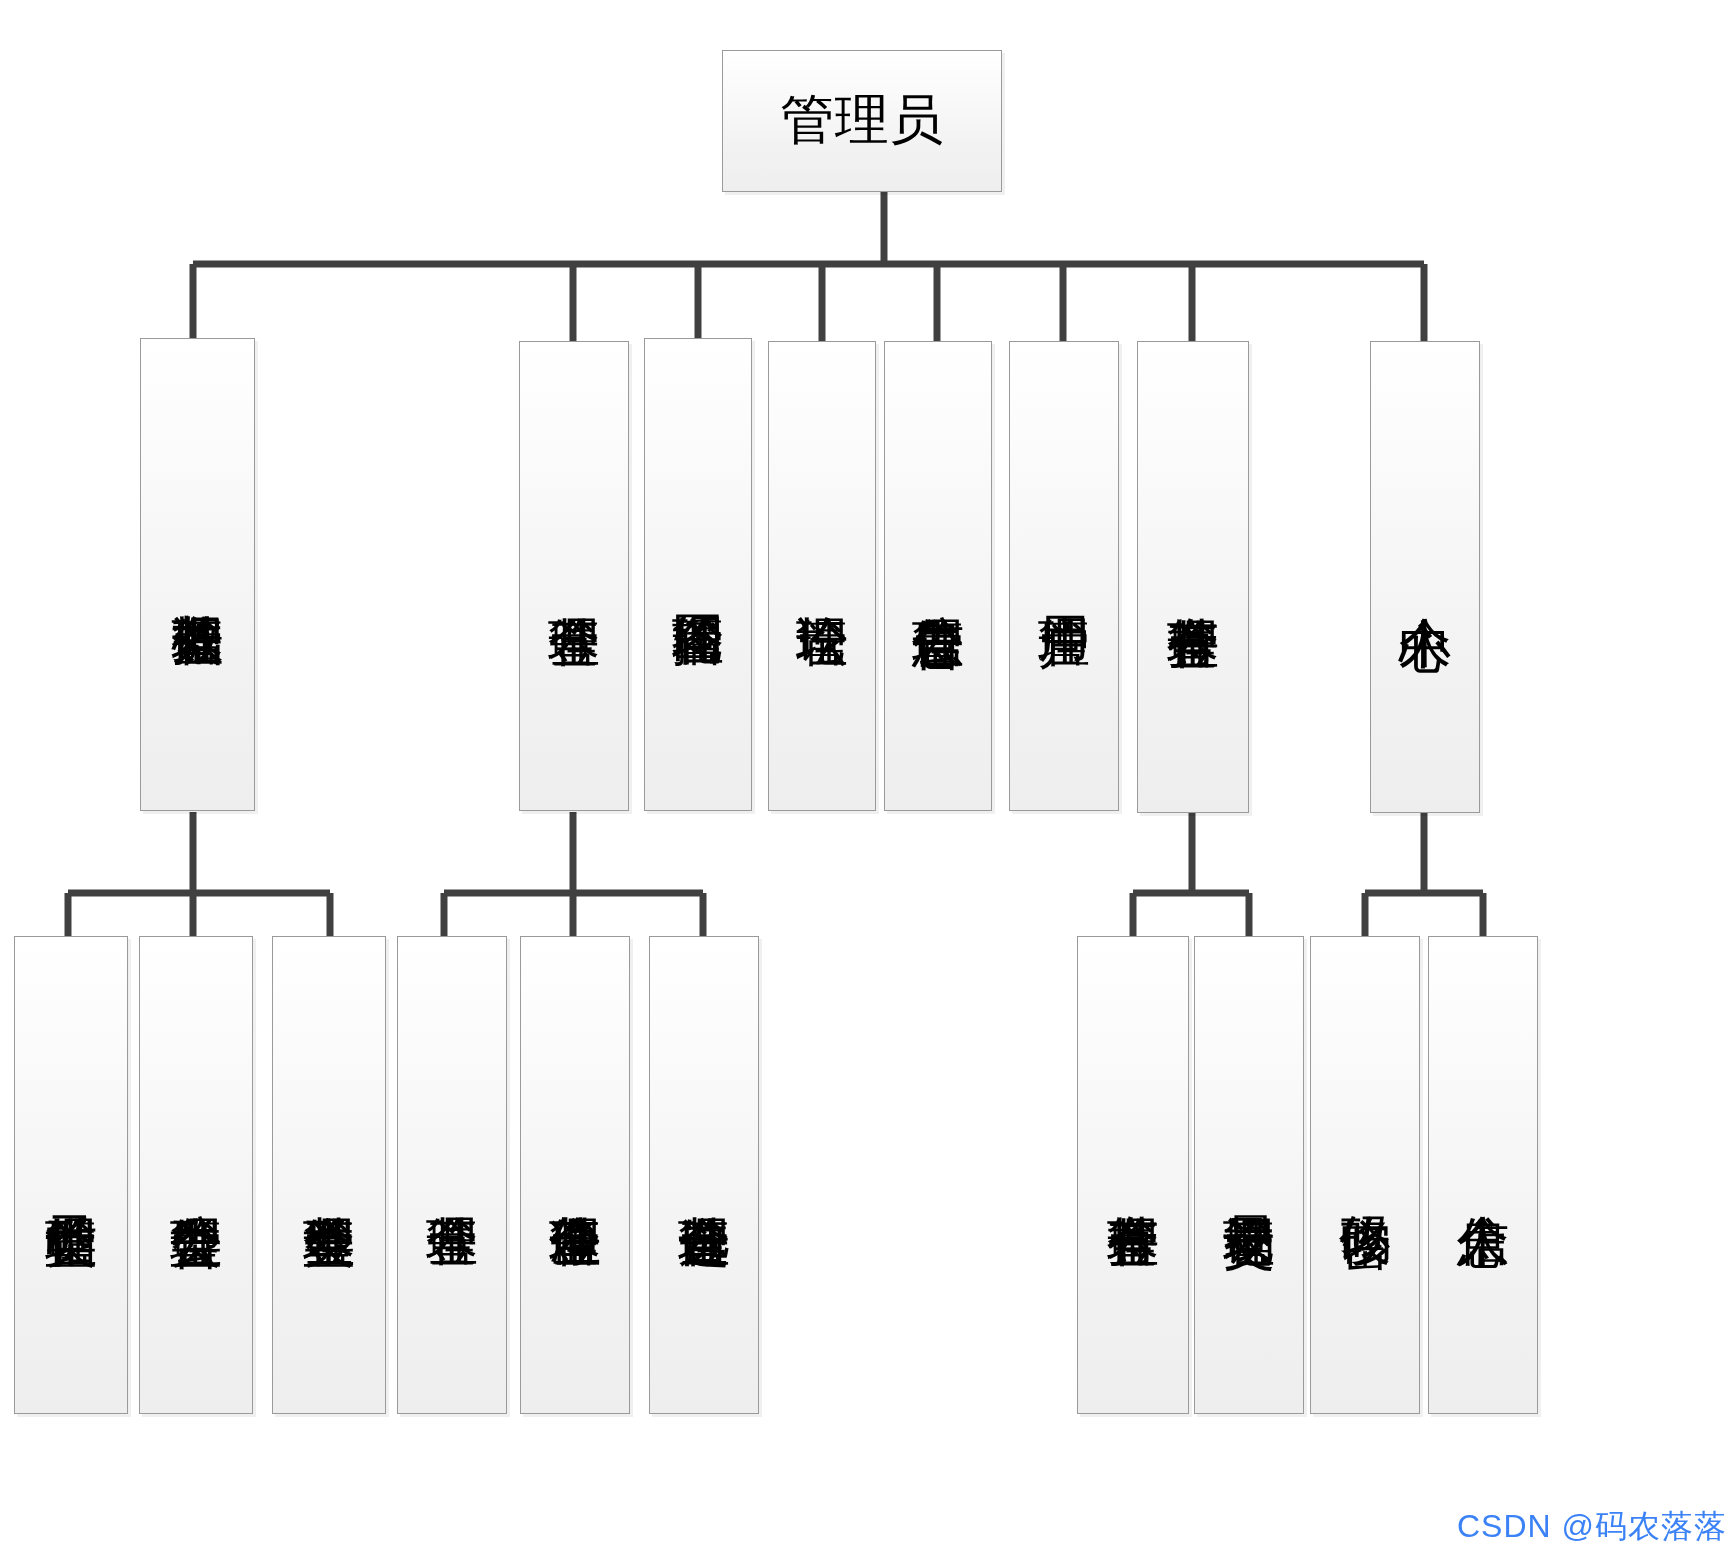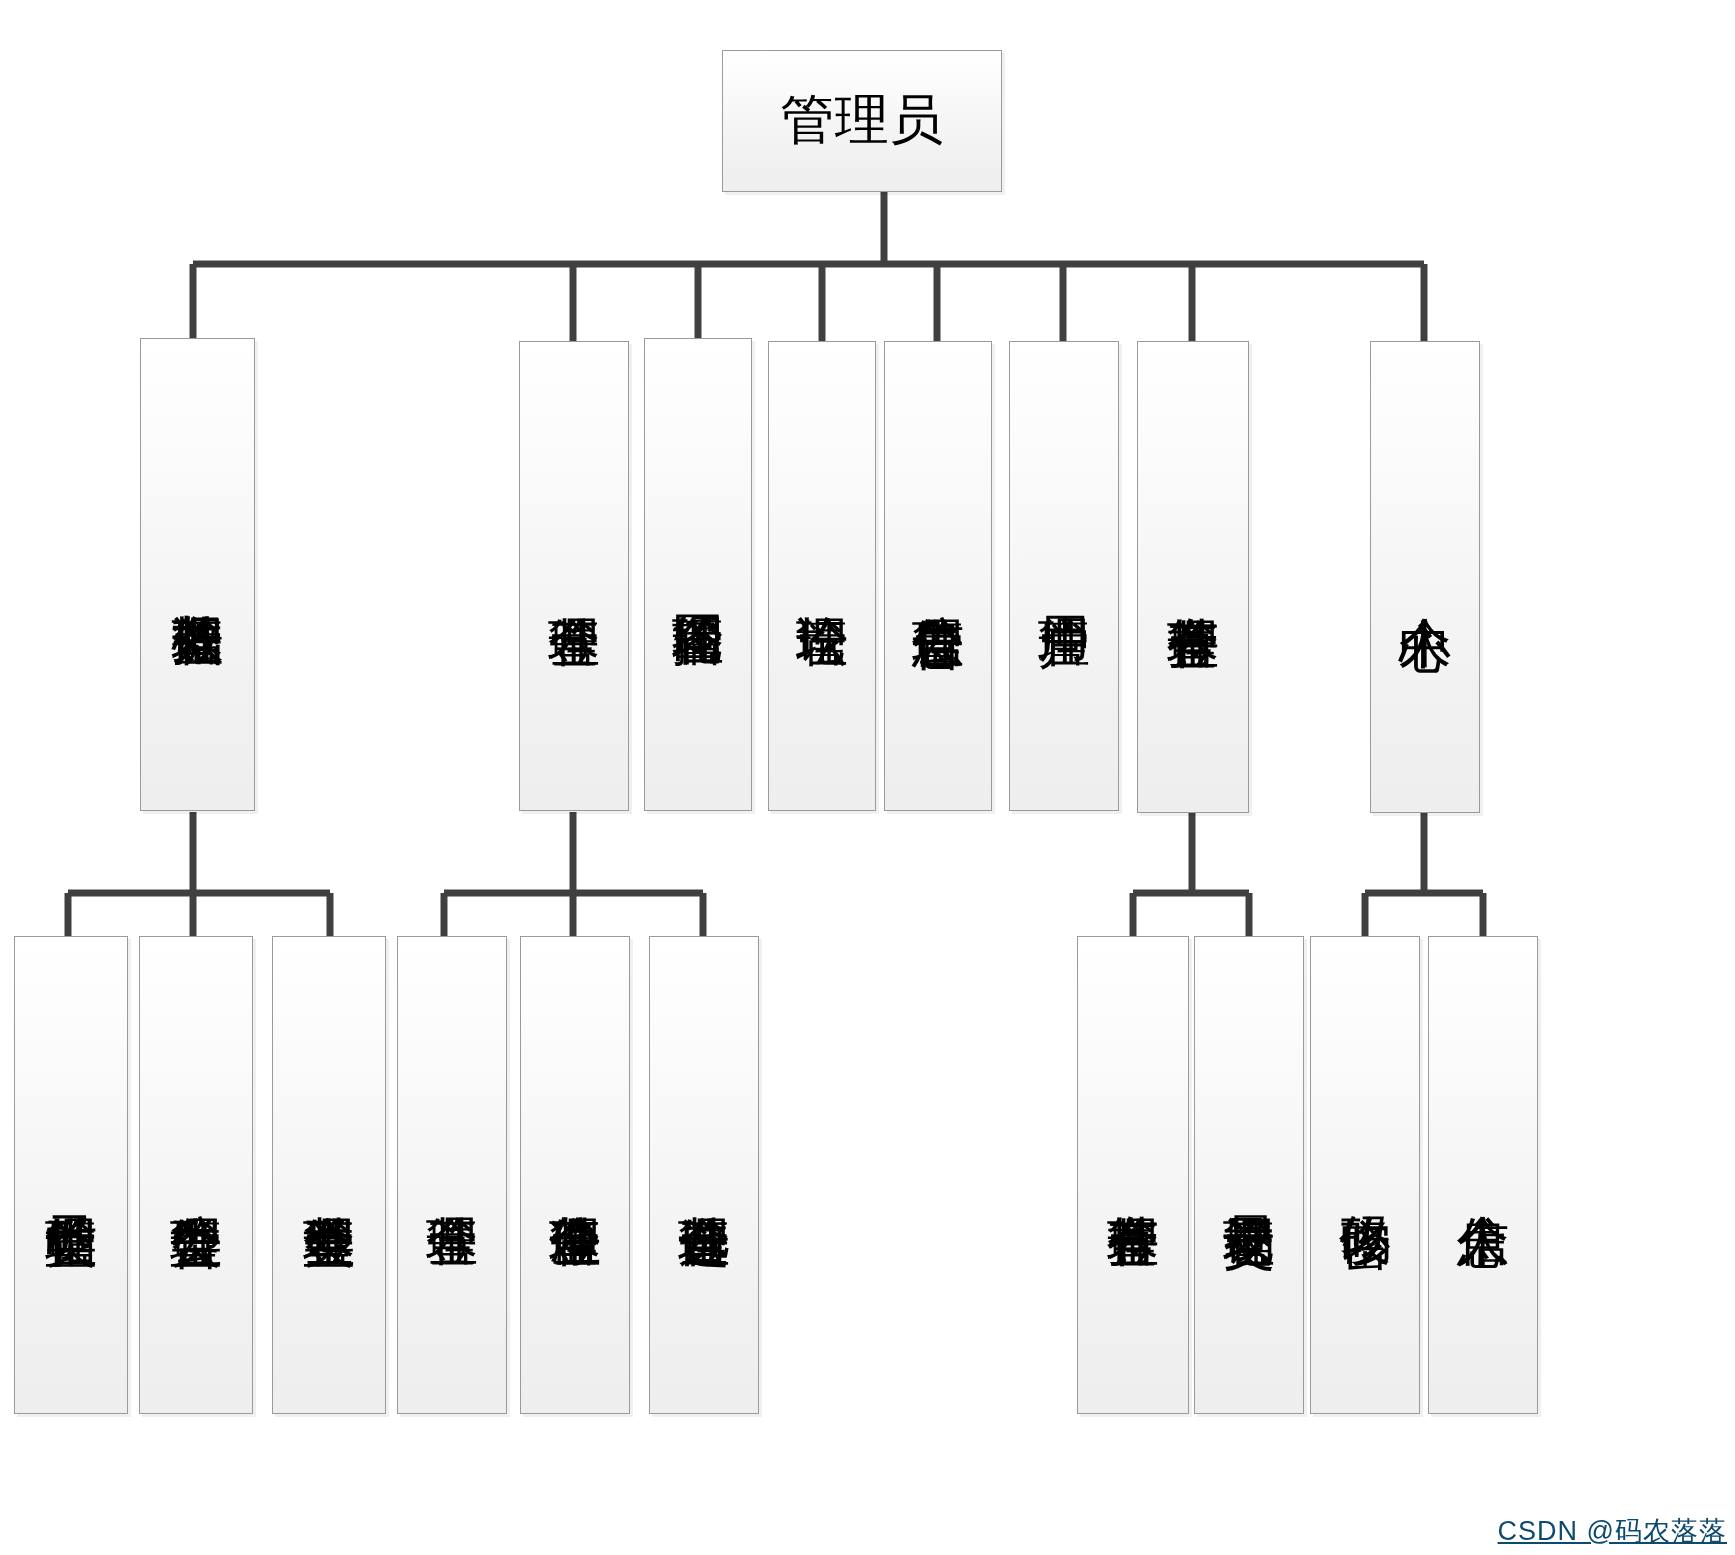--- a/index.html
+++ b/index.html
@@ -53,27 +53,26 @@
   .lvl2 .node-label {
     font-size: 52px;
   }
   .lvl3 .node-label {
     font-size: 52px;
   }
   #watermark {
     position: absolute;
     right: 8px;
     bottom: 6px;
-    font-size: 27px;
-    color: #0c4a6e;
+    font-size: 32px;
+    color: #3b82f6;
     font-family: "Liberation Sans", sans-serif;
     letter-spacing: 1px;
     z-index: 5;
     white-space: nowrap;
-    text-decoration: underline;
   }
 </style>
 </head>
 <body>
 
 <div id="canvas">
 
   <svg id="edges" viewBox="0 0 1735 1555" xmlns="http://www.w3.org/2000/svg">
     <g stroke="#404040" stroke-width="7" fill="none" stroke-linecap="butt">
 

